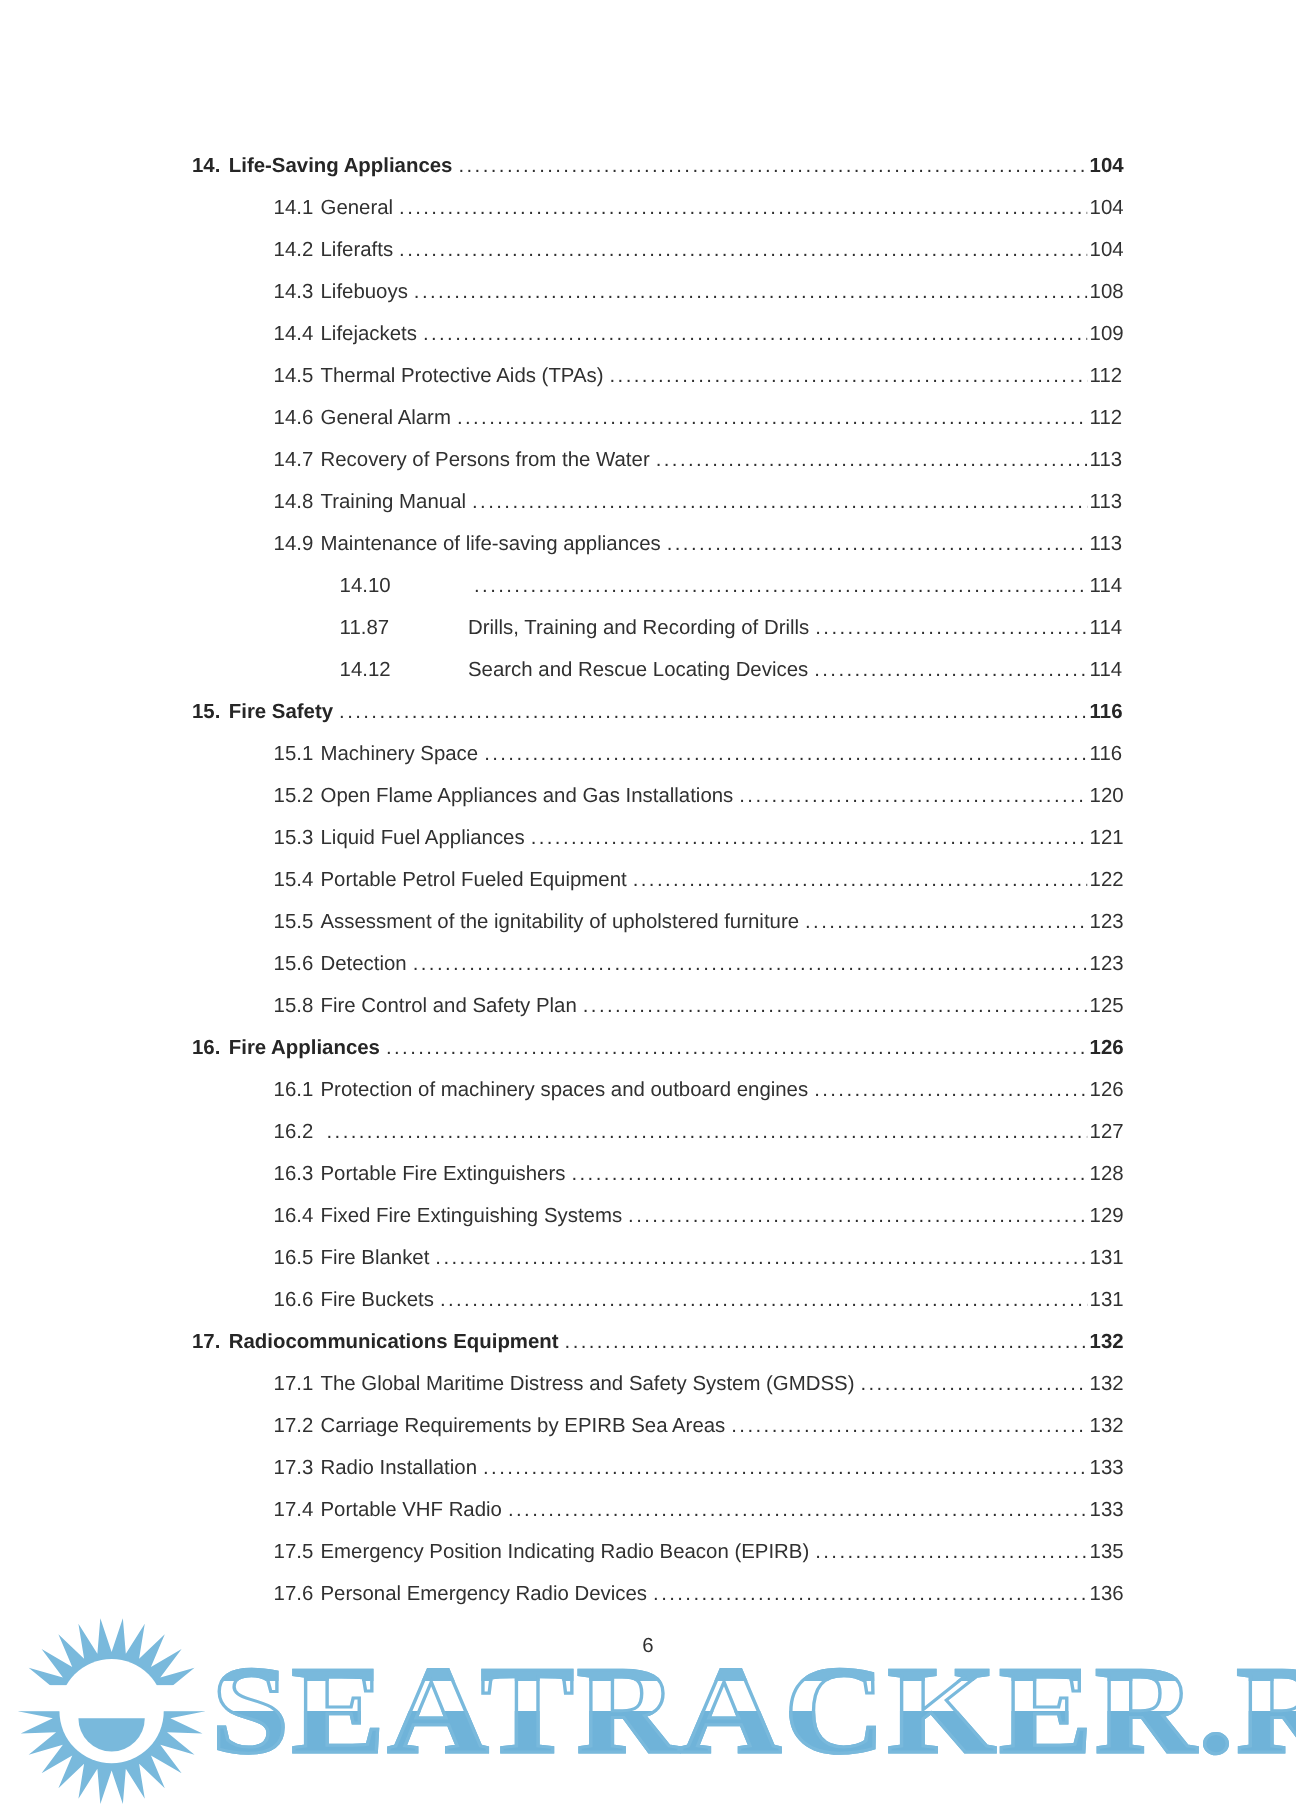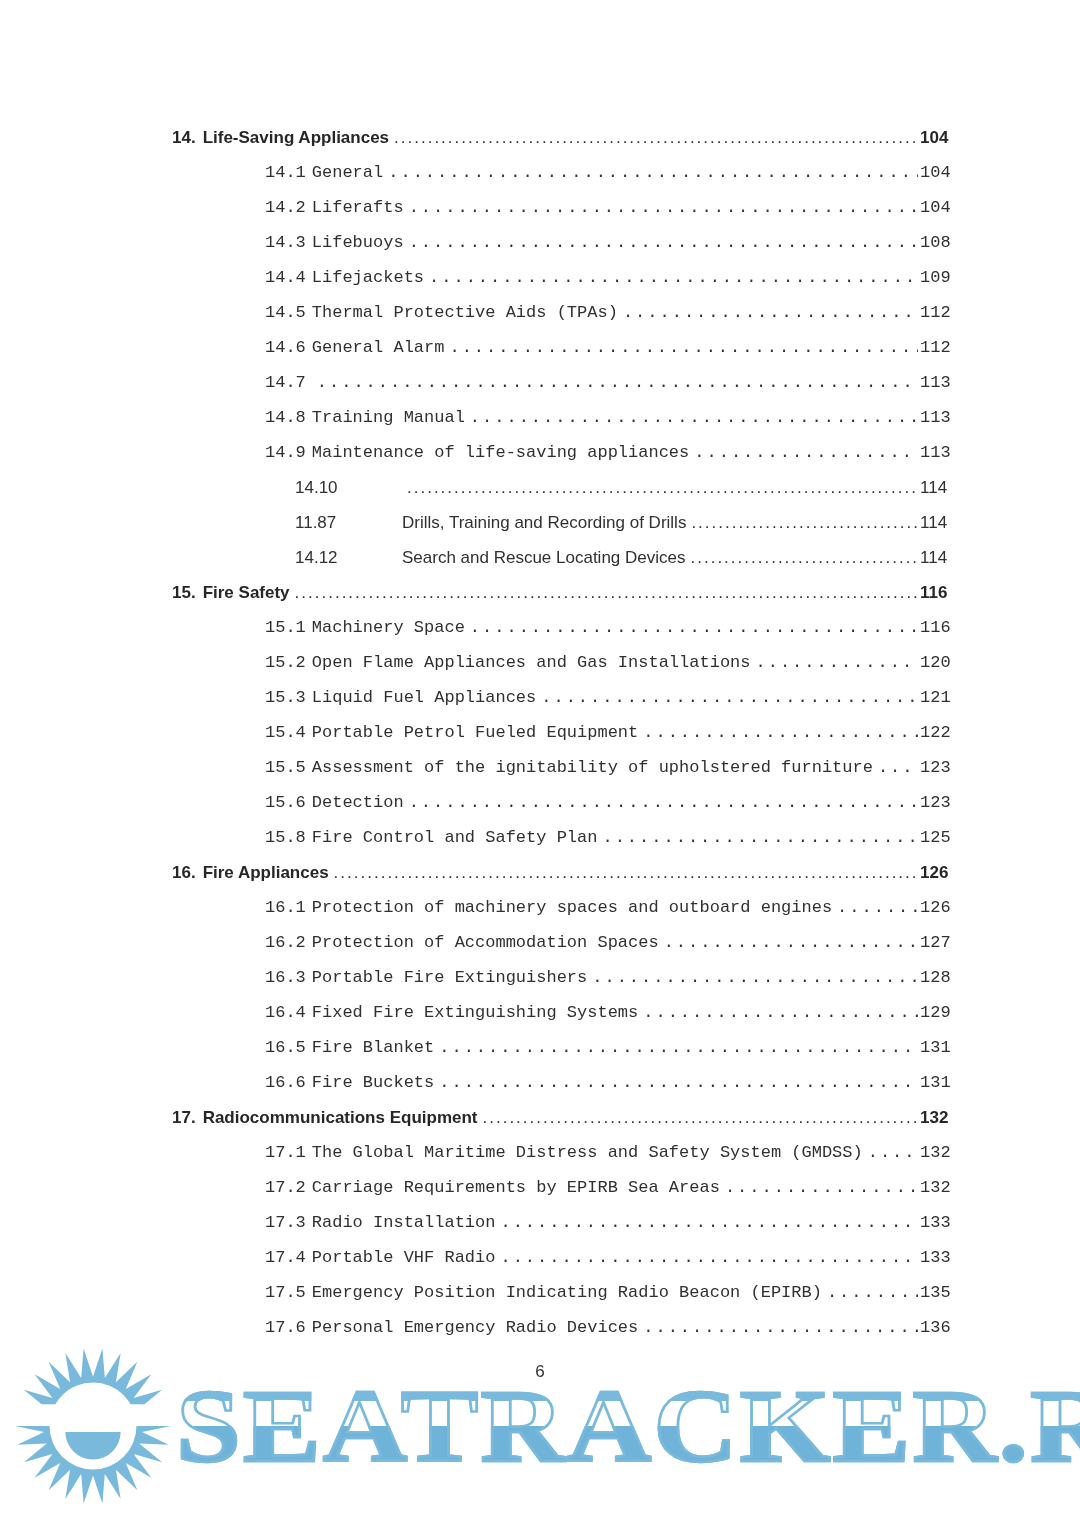--- a/index.html
+++ b/index.html
@@ -10,21 +10,21 @@
     position: relative;
     overflow: hidden;
     font-family: "Liberation Sans", sans-serif;
     color: #303030;
   }
 
   
   .toc {
     position: absolute;
     top: 120px;
-    left: 172px;
+    left: 160px;
     width: 782px;
   }
   .toc-row {
     display: flex;
     align-items: baseline;
     height: 35px;
     line-height: 35px;
     font-size: 17px;
     color: #303030;
   }
@@ -40,21 +40,21 @@
     color: #303030;
   }
   .toc-row .leader::after {
     content: "....................................................................................................................................................................................................................................................................................";
   }
   .toc-row .pagenum { flex: 0 0 auto; min-width: 34px; text-align: left; white-space: nowrap; }
 
   .level-1 .num, .level-1 .title, .level-1 .pagenum { font-weight: 700; color: #262626; }
   .level-1 .num { margin-right: 7px; }
 
-  .level-2 { margin-left: 93px; font-family: Liberation Mono, monospace; }
+  .level-2 { margin-left: 68px; }
   .level-2 .num { margin-right: 6px; }
 
   .level-3 { margin-left: 123px; }
   .level-3 .num { width: 107px; }
 
   
   .page-number {
     position: absolute;
     top: 1362px;
     left: 0;
@@ -143,20 +143,21 @@
     <span class="pagenum">112</span>
   </div>
     <div class="toc-row level-2">
     <span class="num">14.6</span>
     <span class="title">General Alarm</span>
     <span class="leader"></span>
     <span class="pagenum">112</span>
   </div>
     <div class="toc-row level-2">
     <span class="num">14.7</span>
+    <span class="title">Recovery of Persons from the Water</span>
     <span class="leader"></span>
     <span class="pagenum">113</span>
   </div>
     <div class="toc-row level-2">
     <span class="num">14.8</span>
     <span class="title">Training Manual</span>
     <span class="leader"></span>
     <span class="pagenum">113</span>
   </div>
     <div class="toc-row level-2">
@@ -237,21 +238,20 @@
     <span class="pagenum">126</span>
   </div>
     <div class="toc-row level-2">
     <span class="num">16.1</span>
     <span class="title">Protection of machinery spaces and outboard engines</span>
     <span class="leader"></span>
     <span class="pagenum">126</span>
   </div>
     <div class="toc-row level-2">
     <span class="num">16.2</span>
-    <span class="title">Protection of Accommodation Spaces</span>
     <span class="leader"></span>
     <span class="pagenum">127</span>
   </div>
     <div class="toc-row level-2">
     <span class="num">16.3</span>
     <span class="title">Portable Fire Extinguishers</span>
     <span class="leader"></span>
     <span class="pagenum">128</span>
   </div>
     <div class="toc-row level-2">

